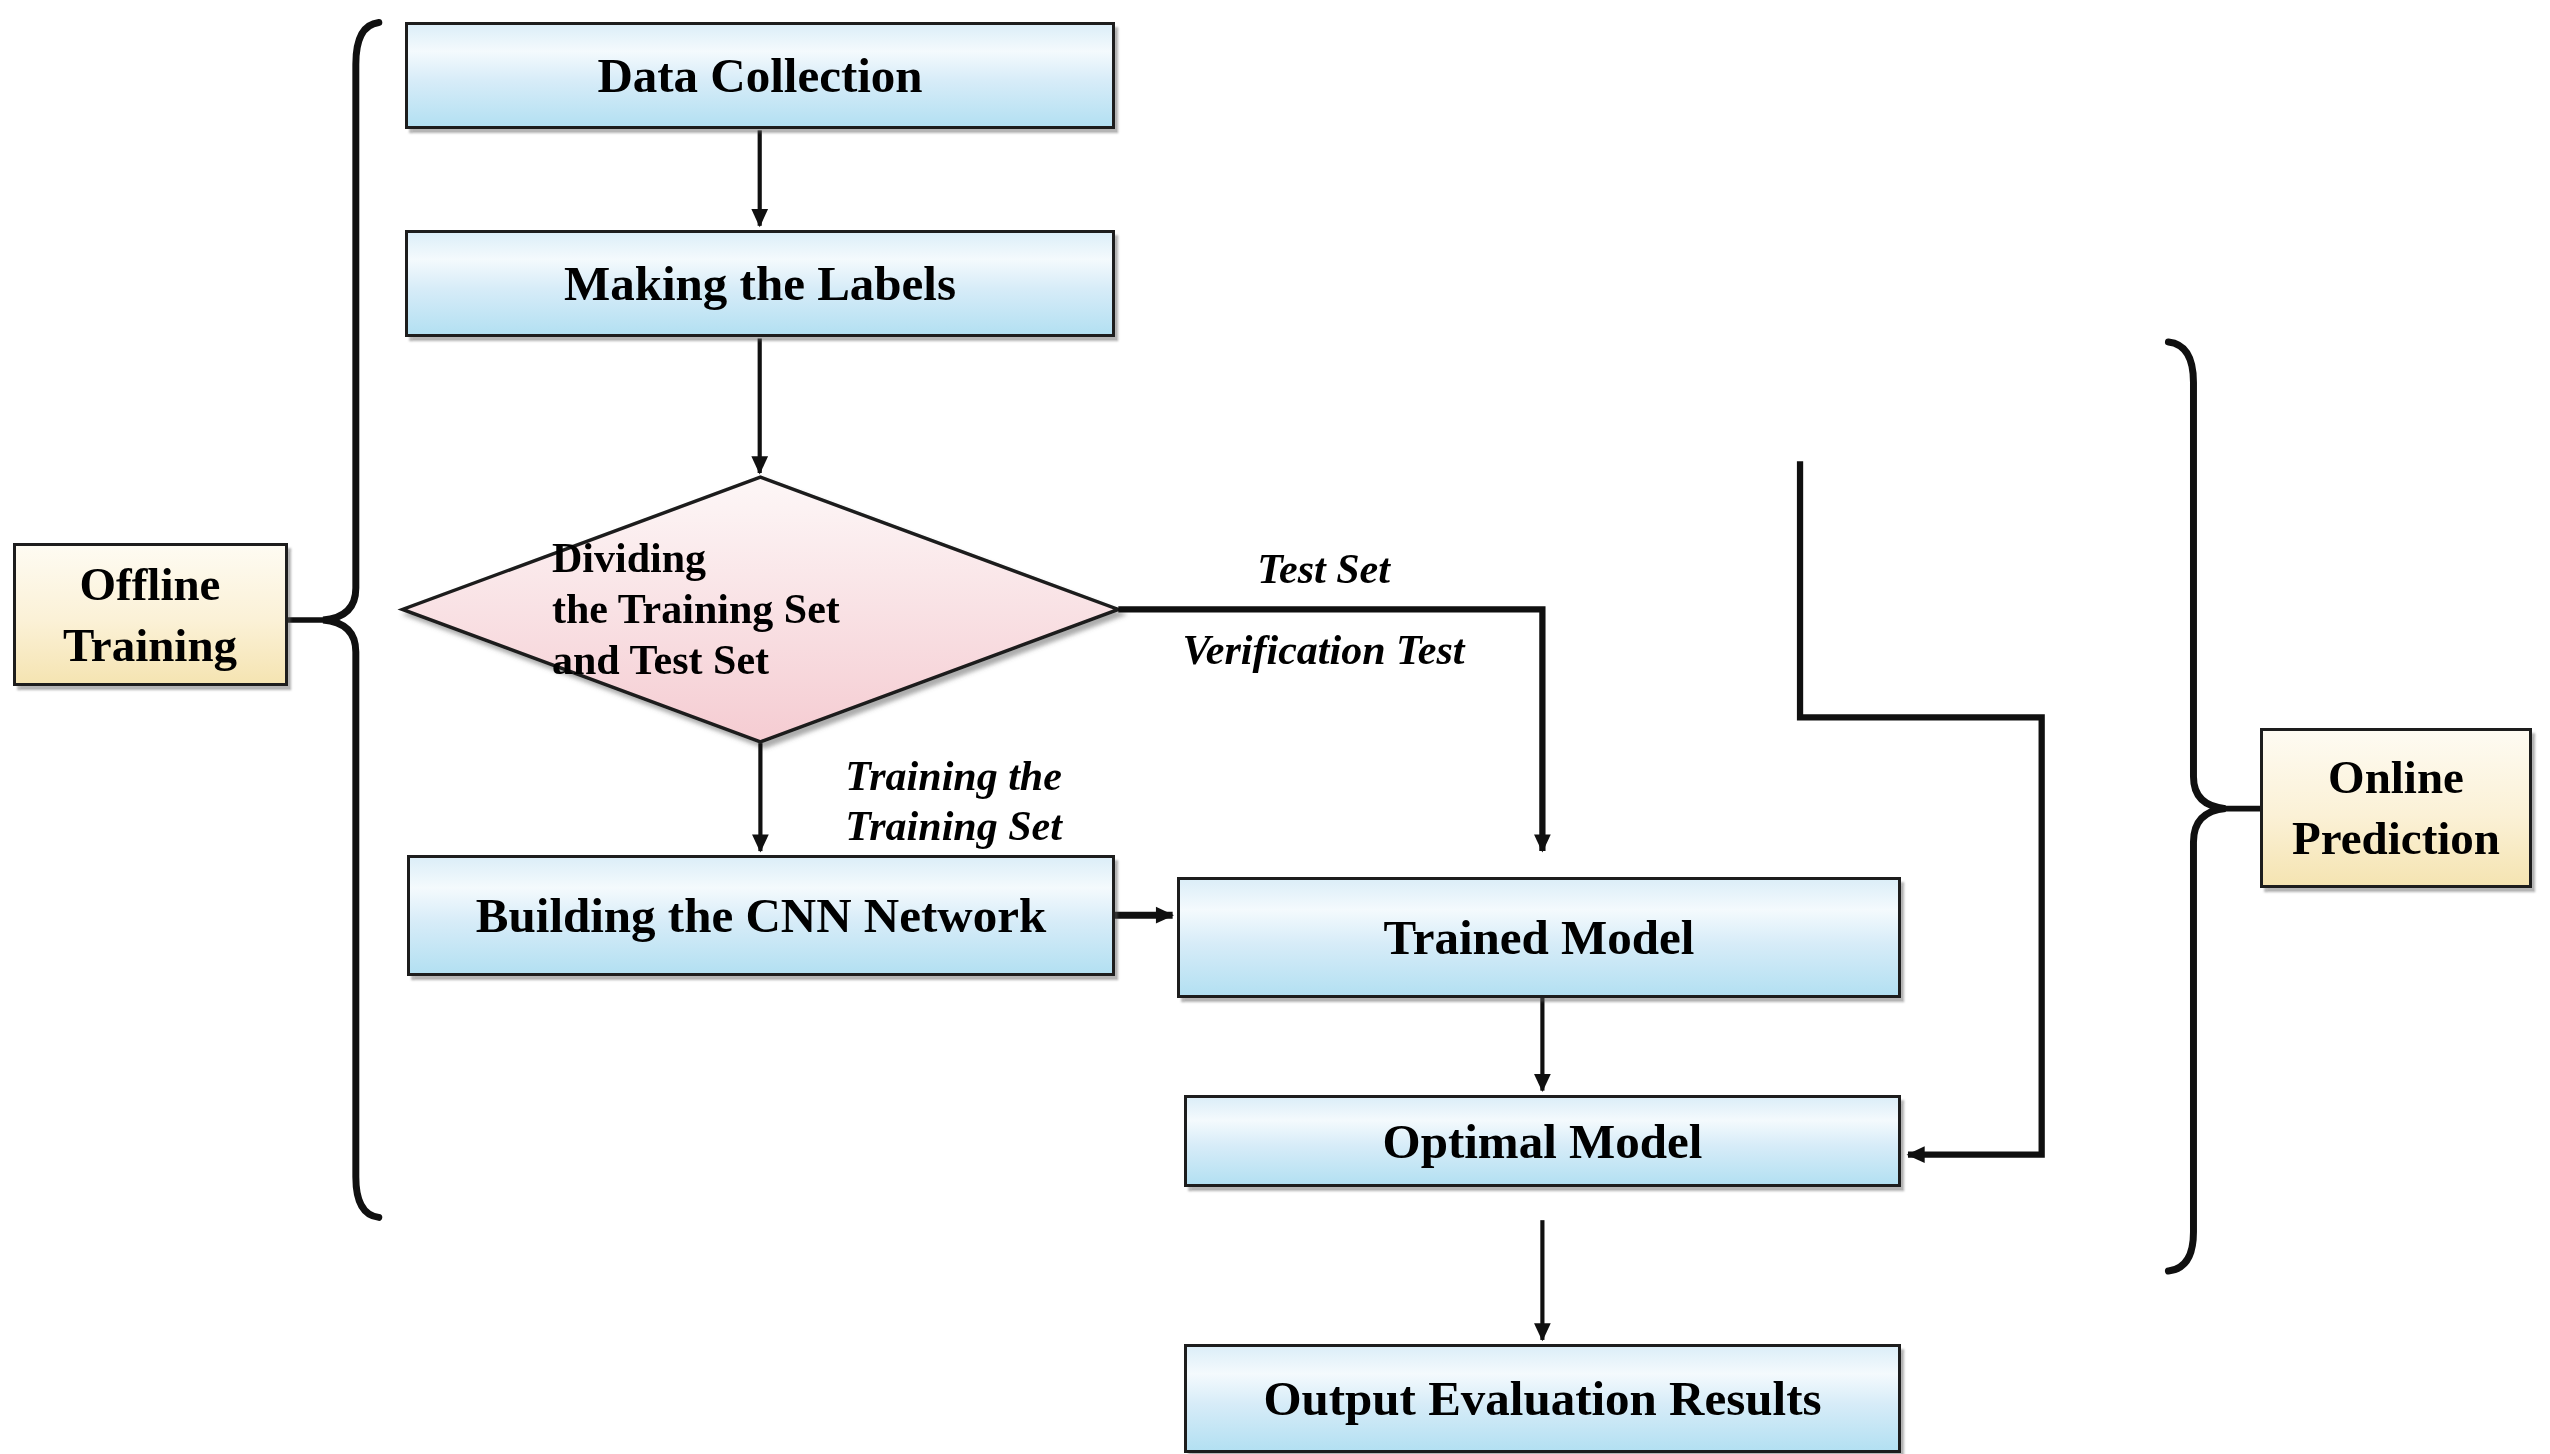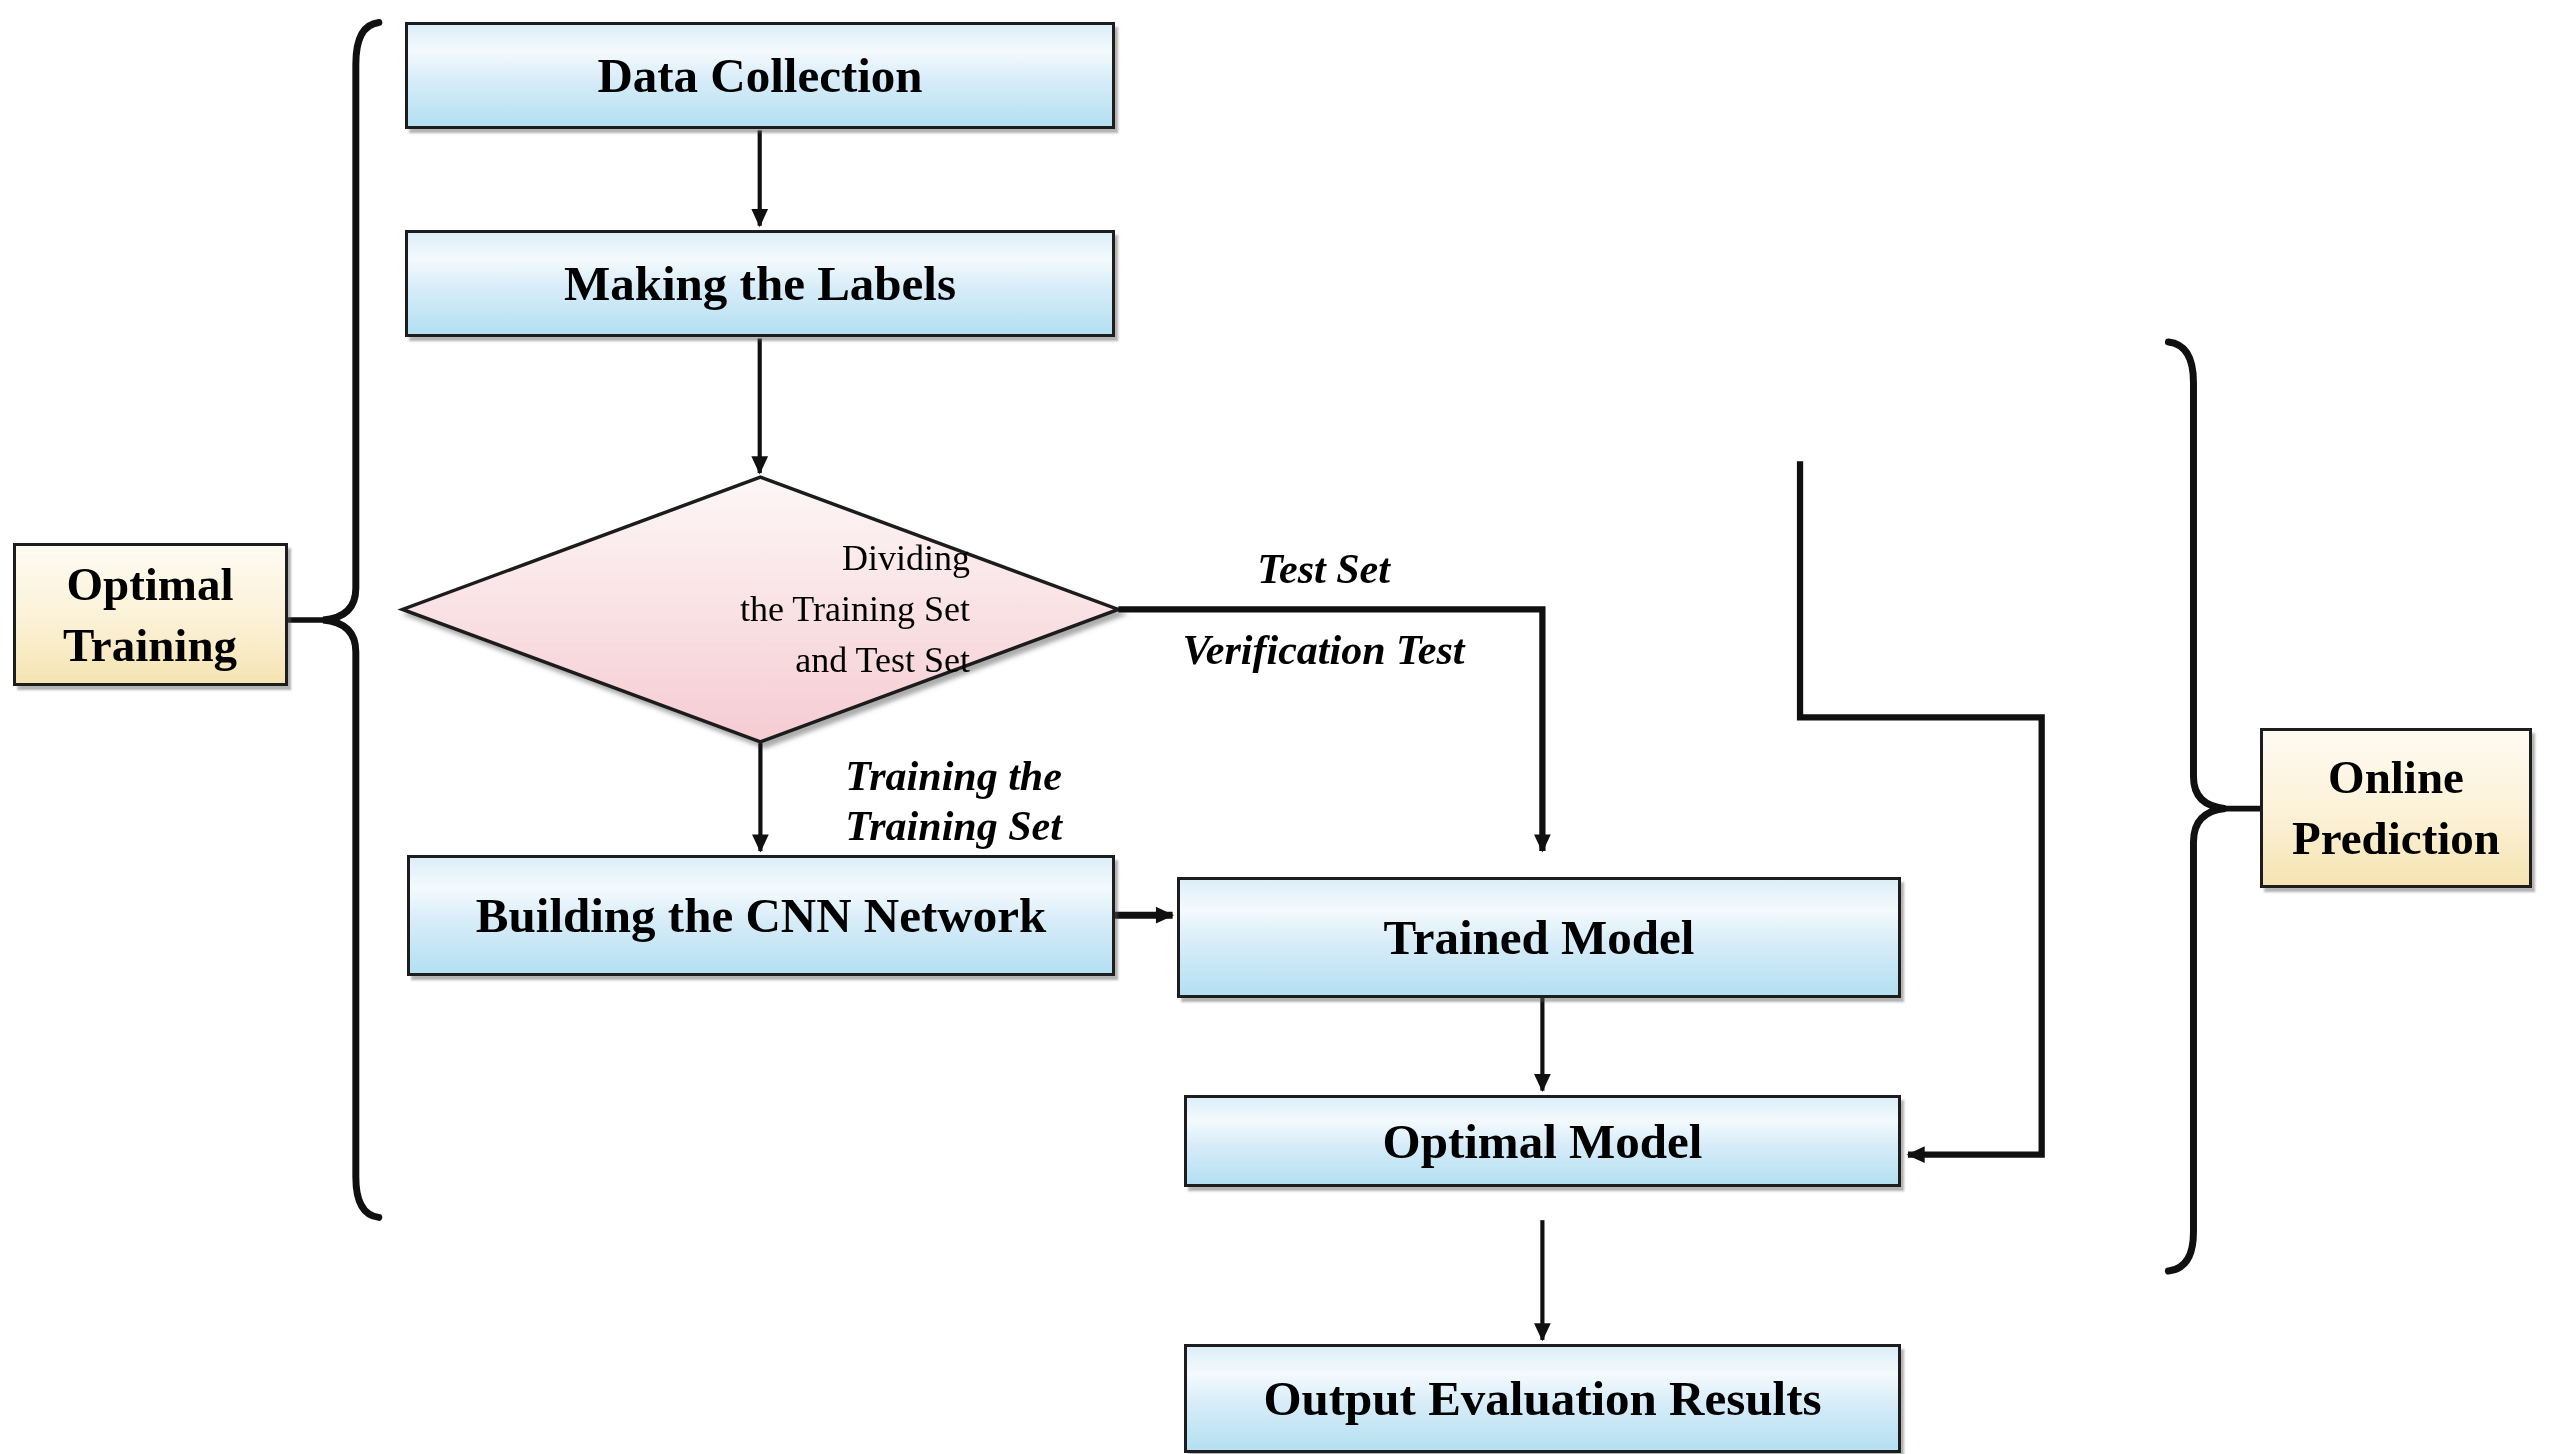--- a/index.html
+++ b/index.html
@@ -29,22 +29,22 @@
     font-size:47px;
   }
   .lines span{display:block;}
   .group .lines{line-height:61px;}
   .float-label{
     position:absolute;text-align:center;
     font-weight:700;font-style:italic;
     font-size:42px;color:var(--text,#000);
   }
   .diamond-label{
-    position:absolute;text-align:right;
-    font-weight:400;font-size:36px;line-height:51px;color:var(--text,#000);
+    position:absolute;text-align:left;
+    font-weight:700;font-size:42px;line-height:51px;color:var(--text,#000);
   }
 </style>
 </head>
 <body>
 
 <div id="canvas">
 
   <svg id="connector-layer" viewBox="0 0 3662 2089" xmlns="http://www.w3.org/2000/svg">
     <defs>
       <linearGradient id="pinkGrad" x1="0" y1="0" x2="0" y2="1">
@@ -113,21 +113,21 @@
     <span>Verification Test</span>
   </div>
 
   <div class="float-label lines" style="left:783px;top:751px;width:341px;line-height:50px;">
     <span>Training the</span>
     <span>Training Set</span>
   </div>
 
   <div class="node group" style="left:12.5px;top:543px;width:275px;height:143px;">
     <div class="lines">
-      <span>Optimal</span>
+      <span>Offline</span>
       <span>Training</span>
     </div>
   </div>
 
   <div class="node group" style="left:2260px;top:728px;width:272px;height:160px;">
     <div class="lines">
       <span>Online</span>
       <span>Prediction</span>
     </div>
   </div>

